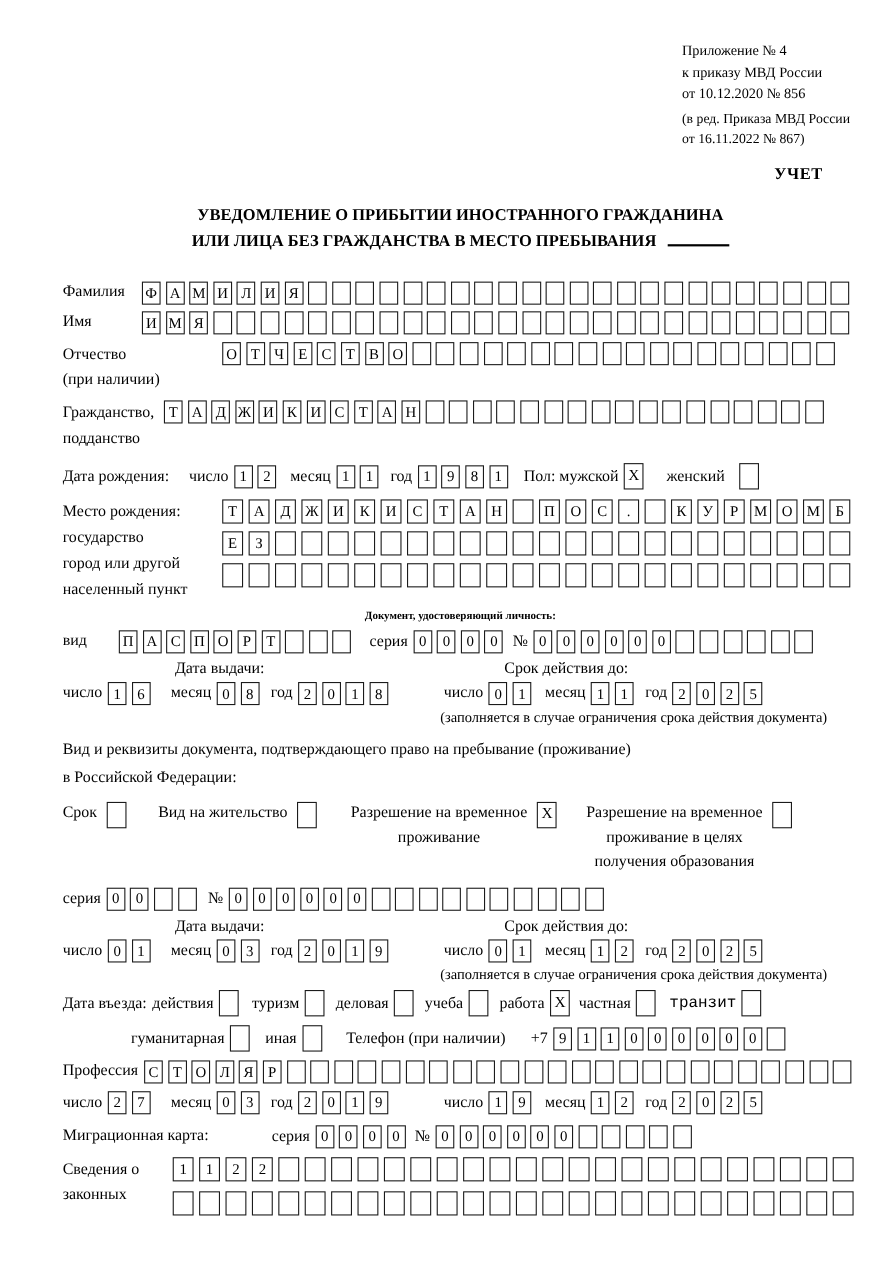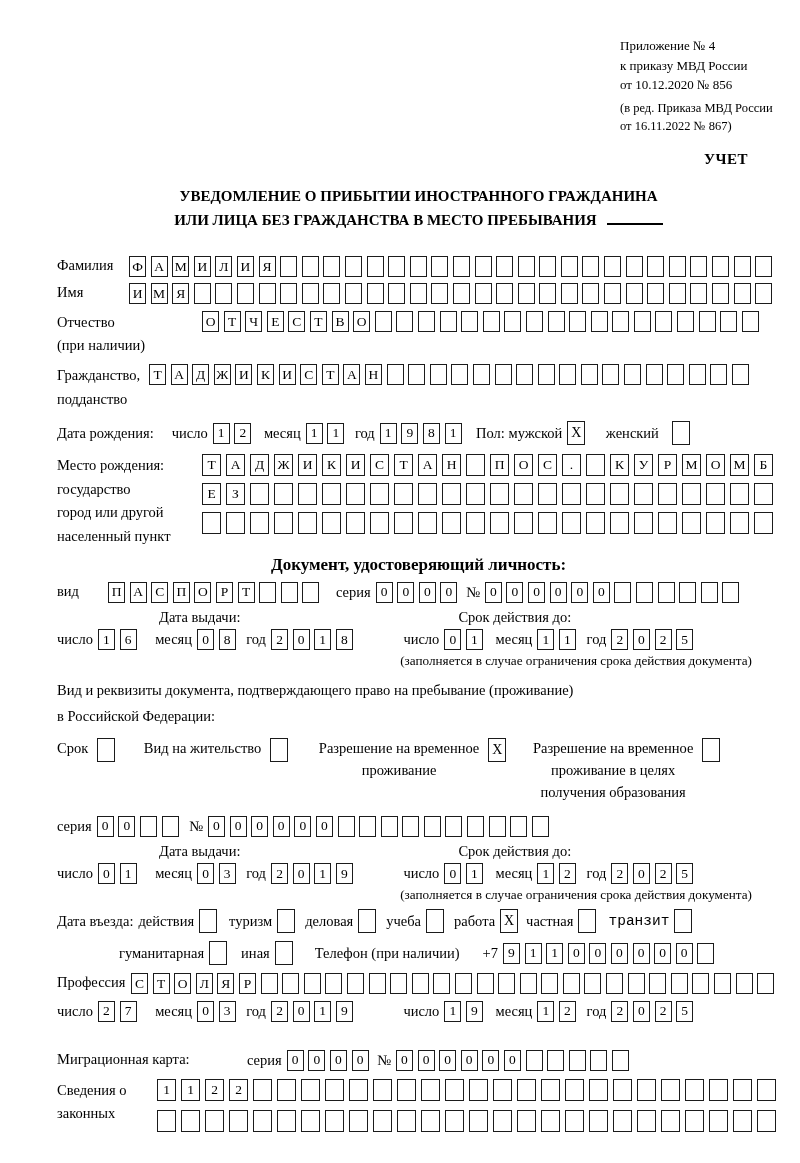--- a/index.html
+++ b/index.html
@@ -36,21 +36,21 @@
   .w72 { width:72px; } .w91 { width:92px; } .w145 { width:145px; } .w98 { width:98px; }
   .lbl { margin-right:5px; line-height:1.45; flex:none; }
 
   .first-block { margin-top:24px; }
   .stack > .cells { display:flex; margin-bottom:7px; }
   .multiline { line-height:1.62; }
 
   .dob-row { display:flex; align-items:center; margin:10px 0 9px 0; }
   .dgroup { display:inline-flex; align-items:flex-start; flex:none; }
 
-  .doc-heading { text-align:center; font-weight:bold; font-size:17px; margin:3px 0 7px 0; }
+  .doc-heading { text-align:center; font-weight:bold; font-size:10px; margin:3px 0 7px 0; }
 
   .two-col-head { display:flex; margin-top:5px; margin-bottom:3px; }
   .two-col-head .h1 { margin-left:102px; }
   .two-col-head .h2 { margin-left:218px; }
   .dates-row { display:flex; align-items:flex-start; }
   .dates-row .right { margin-left:46px; }
   .note { text-align:right; padding-right:28px; font-size:13.2px; margin-top:3px; margin-bottom:6px; }
 
   .res-lines { line-height:1.8; margin-top:8px; }
   .opt-row { display:flex; align-items:flex-start; margin-top:9px; margin-bottom:12px; }
@@ -688,21 +688,21 @@
       <span class="lbl" style="margin-left:6px;">год</span>
       <span class="cells">
           <span class="cell">2</span>
           <span class="cell">0</span>
           <span class="cell">2</span>
           <span class="cell">5</span>
         </span>
     </span>
   </div>
 
-  <div class="frow" style="margin-top:28px;">
+  <div class="frow" style="margin-top:10px;">
     <span class="flabel" style="width:168px;">Миграционная карта:</span>
     <span class="lbl" style="margin-left:22px;">серия</span>
     <span class="cells">
         <span class="cell">0</span>
         <span class="cell">0</span>
         <span class="cell">0</span>
         <span class="cell">0</span>
       </span>
     <span class="lbl" style="margin-left:4px;">№</span>
     <span class="cells">

